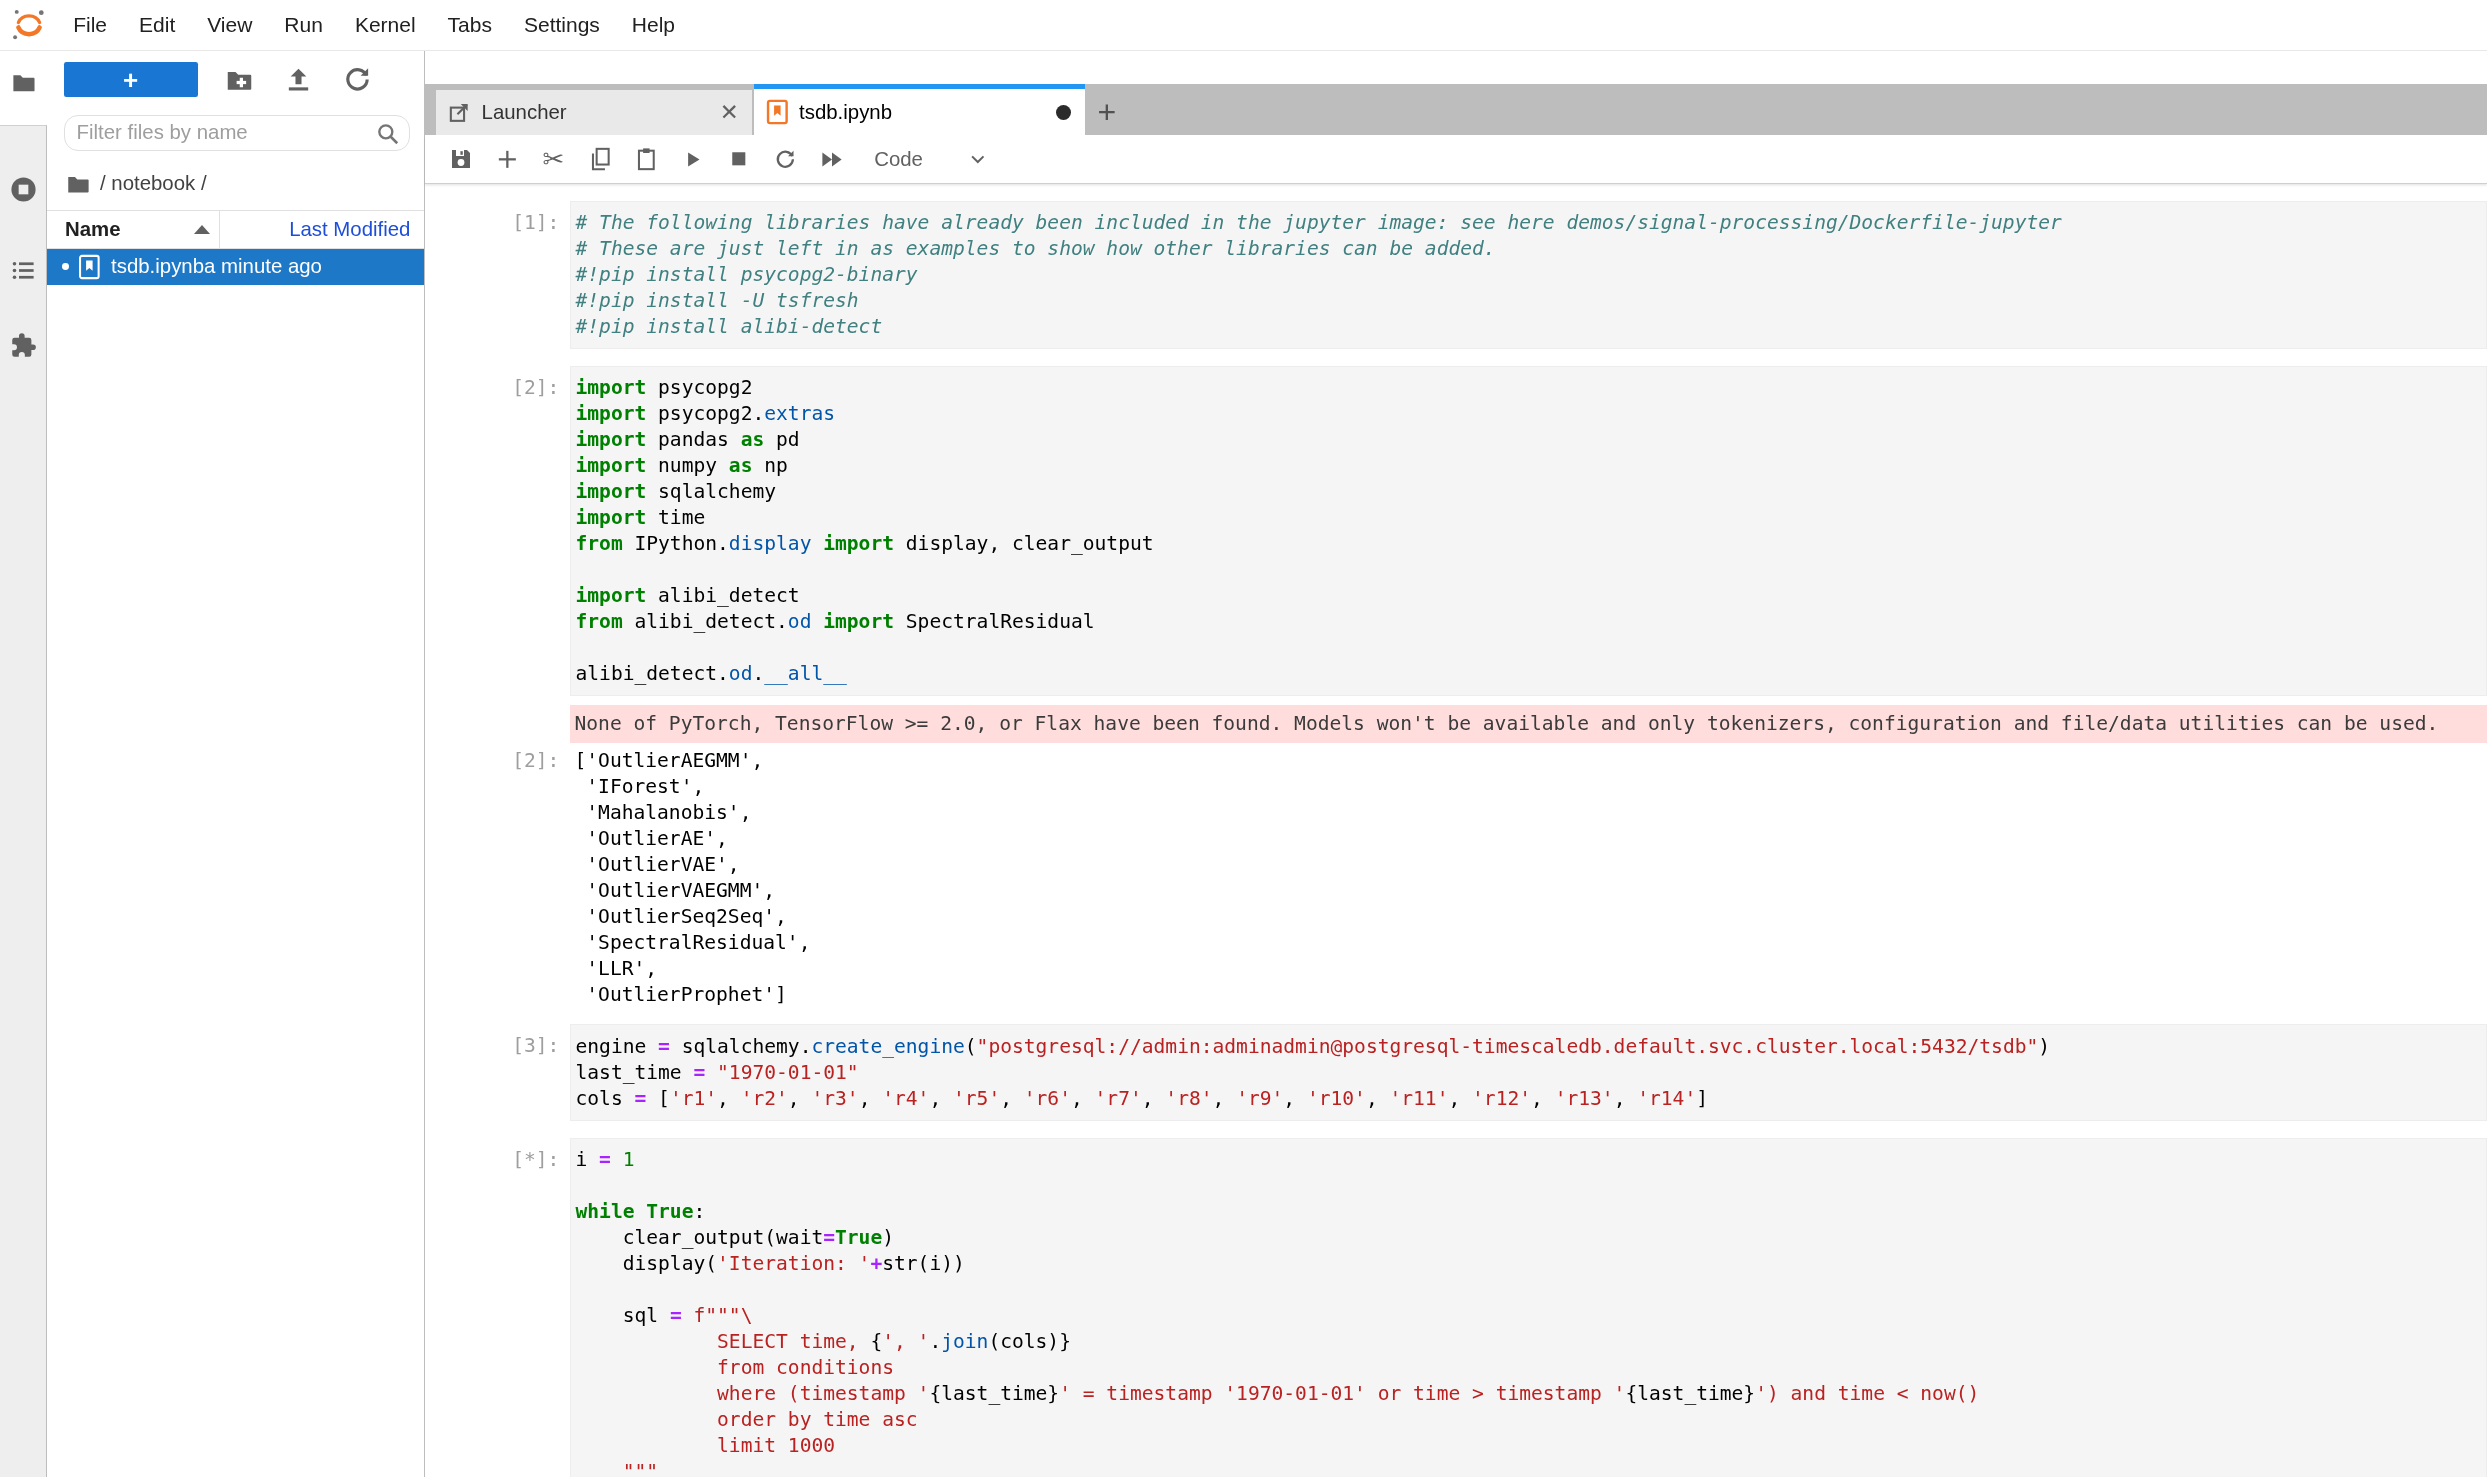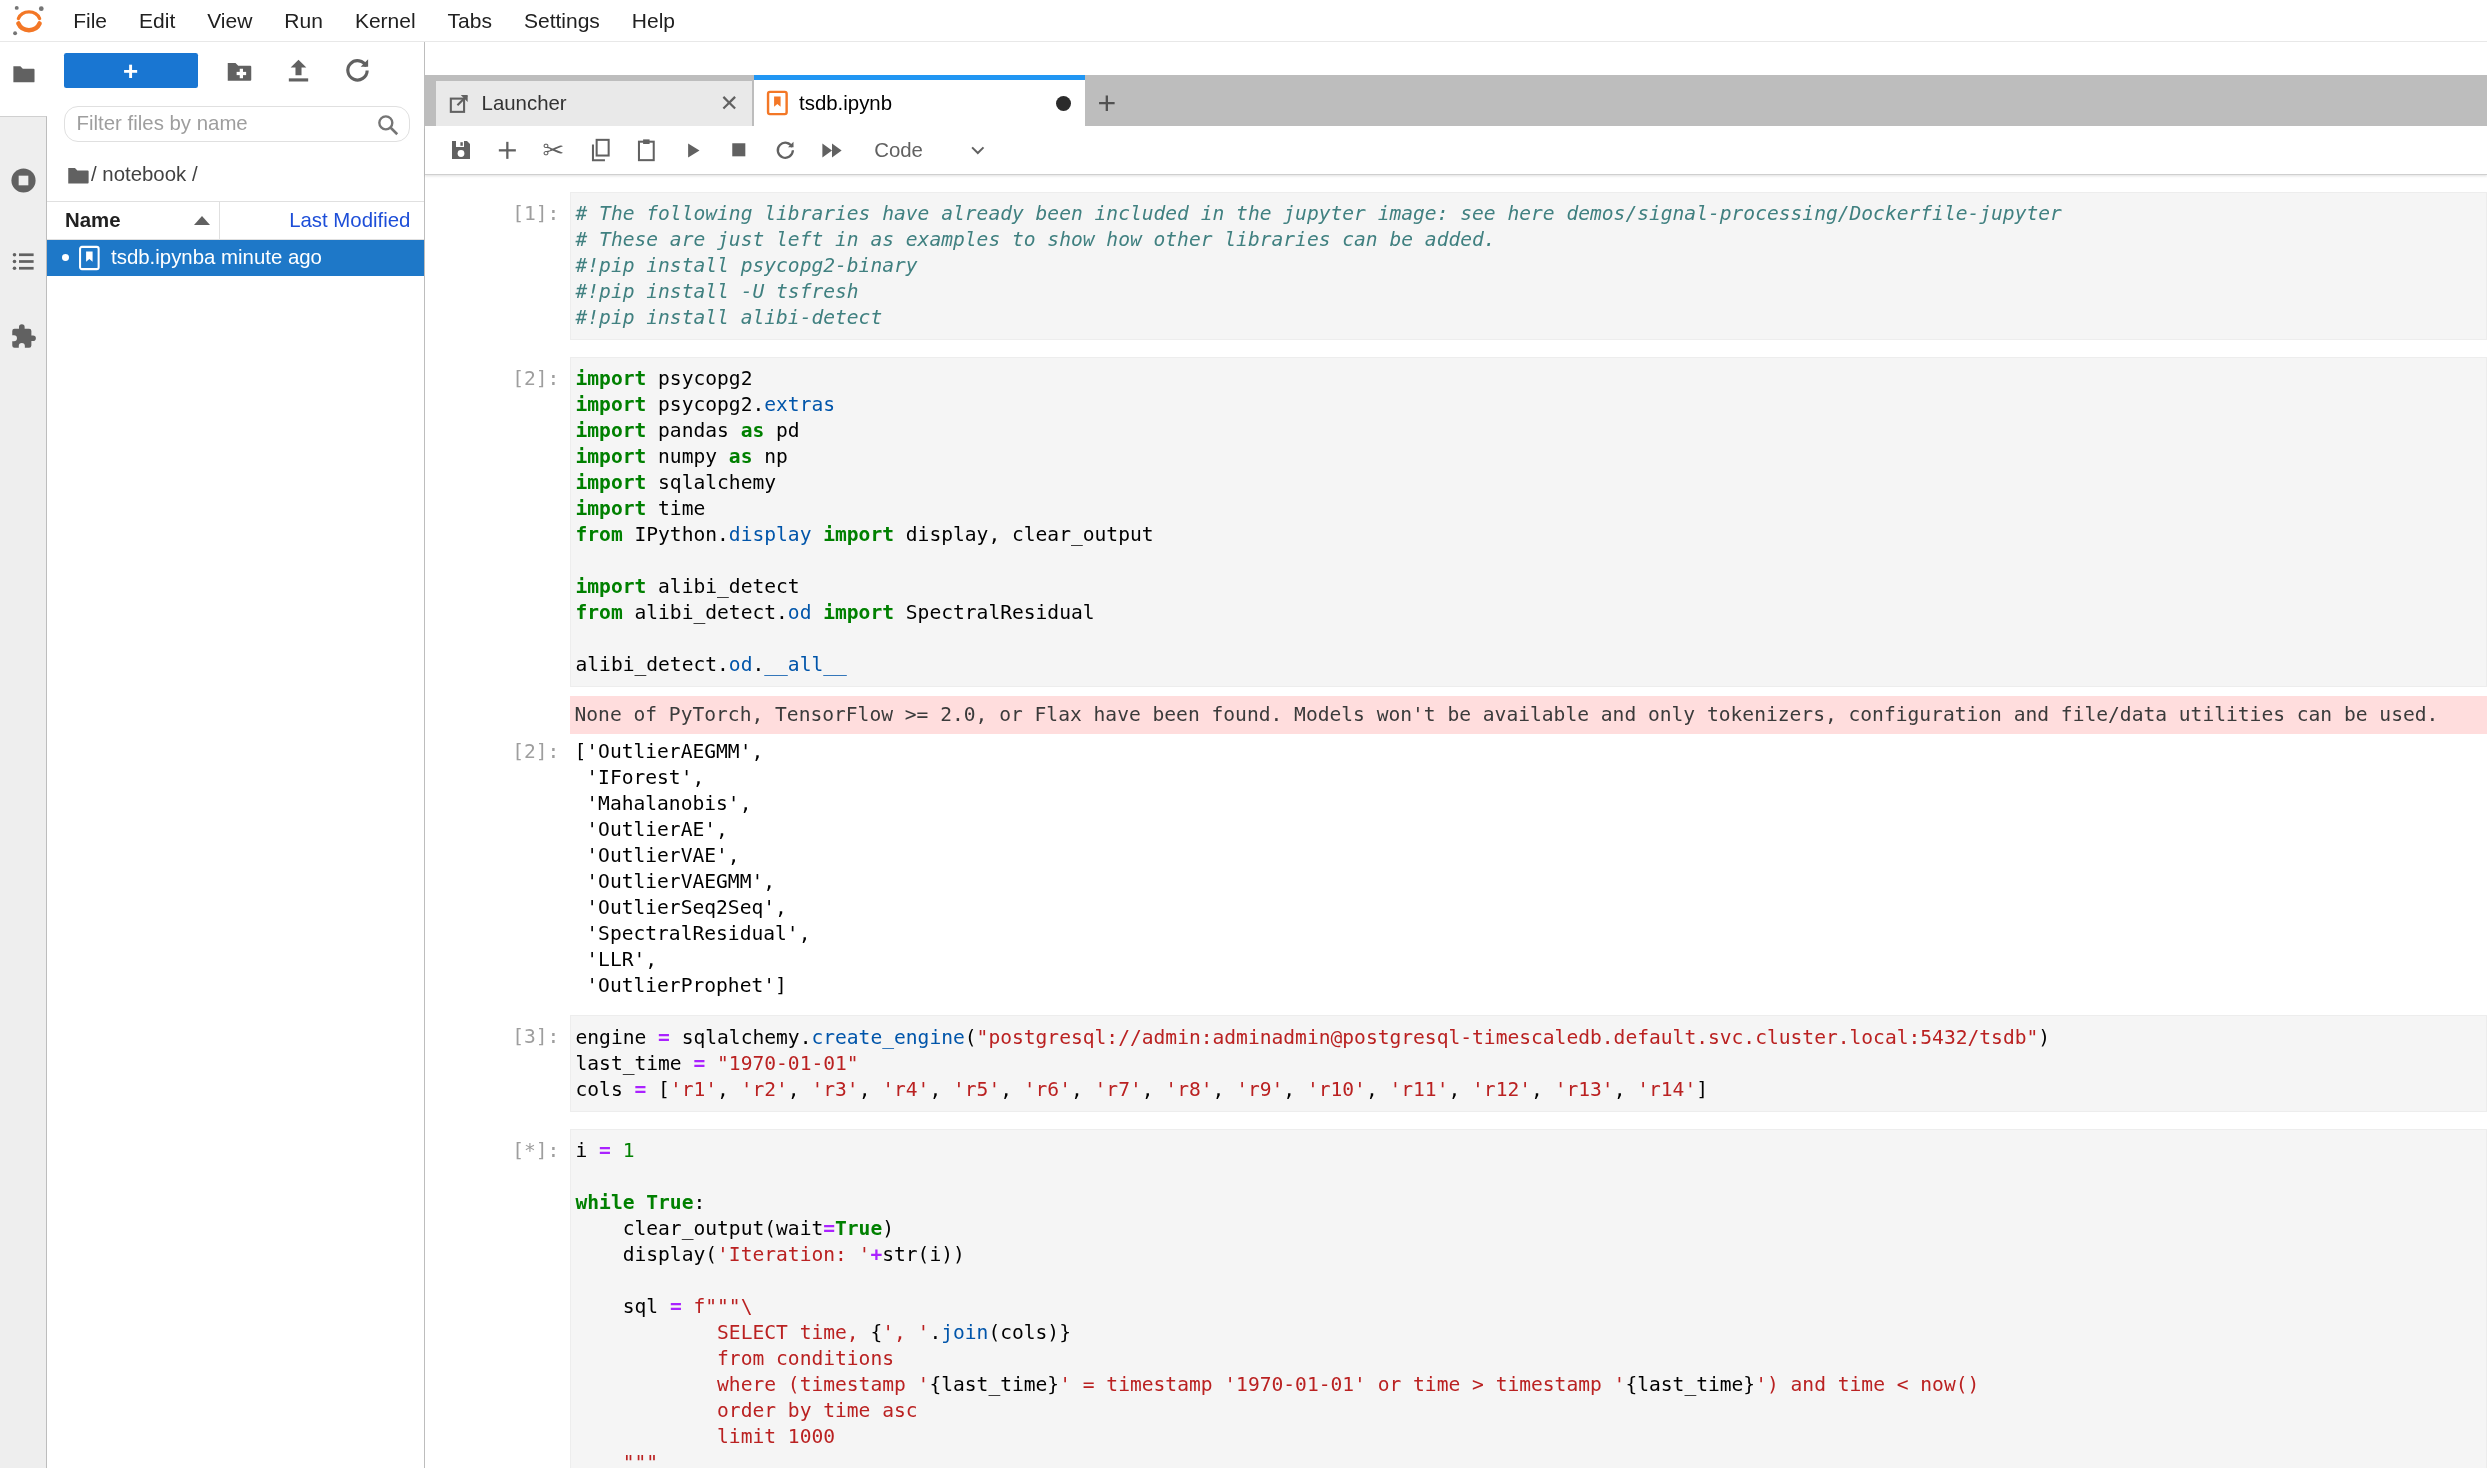--- a/index.html
+++ b/index.html
@@ -3,21 +3,21 @@
 <meta charset="utf-8">
 <style>
   * { box-sizing: border-box; }
   html,body { margin:0; padding:0; }
   body {
     width:2487px; height:1478px; overflow:hidden; background:#fff;
     font-family:"Liberation Sans", sans-serif; color:#212121;
     position:relative;
   }
   
-  #menubar { height:42px; display:flex; align-items:center; padding-left:7.6px;
+  #menubar { height:51px; display:flex; align-items:center; padding-left:7.6px;
              background:#fff; border-bottom:0.8px solid #e8e8e8; }
   .menu-item { padding:0 16px; font-size:21px; color:#212121; cursor:default; }
   #logo { width:36px; height:36px; margin:0 10.6px 0 3px; }
 
   
   #main { display:flex; height:1426px; }
 
   
   #activitybar { width:47px; position:relative; background:#fff; flex:none; }
   #activity-lower { position:absolute; top:74px; left:0; right:0; bottom:0;
@@ -31,21 +31,21 @@
   #new-launcher-btn { width:134px; height:35px; background:#1976d2; border-radius:2.3px;
                       display:flex; align-items:center; justify-content:center; border:none; }
   #new-launcher-btn span { color:#fff; font-size:26px; line-height:26px; font-weight:bold; }
   .fb-tb-icon { width:35px; height:35px; margin-left:24px; display:flex; align-items:center; justify-content:center; }
   #fb-filter-wrap { margin:16.6px 13.6px 0 16.6px; position:relative; }
   #fb-filter { width:100%; height:36px; border:1.5px solid #e0e0e0; border-radius:14px;
                font-size:20.4px; font-family:"Liberation Sans",sans-serif; color:#424242;
                padding:0 42px 0 12px; outline:none; background:#fff; }
   #fb-filter::placeholder { color:#9e9e9e; }
   #fb-search-icon { position:absolute; right:9px; top:6px; }
-  #fb-breadcrumb { display:flex; align-items:center; padding:19.6px 0 0 18px; height:47px; }
+  #fb-breadcrumb { display:flex; align-items:center; gap:9px; padding:19.6px 0 0 18px; height:47px; }
   #fb-breadcrumb .crumb-text { font-size:20.4px; color:#424242; }
   #fb-header { display:flex; align-items:center; height:39px; margin-top:12px;
                border-top:0.8px solid #e0e0e0; border-bottom:0.8px solid #e0e0e0; }
   #fb-header .col-name { width:172px; padding-left:18px; font-size:20.4px; font-weight:bold; color:#212121;
                          display:flex; align-items:center; }
   .sort-caret { width:0; height:0; border-left:8.3px solid transparent; border-right:8.3px solid transparent;
                 border-bottom:9.8px solid #616161; margin-left:73px; }
   #fb-header .col-div { width:0.8px; height:39px; background:#e0e0e0; }
   #fb-header .col-mod { flex:1; text-align:right; padding-right:13.6px; font-size:20.4px; color:#1d4ed8; }
   .file-row { height:36px; background:#1e78c8; display:flex; align-items:center; color:#fff; }

